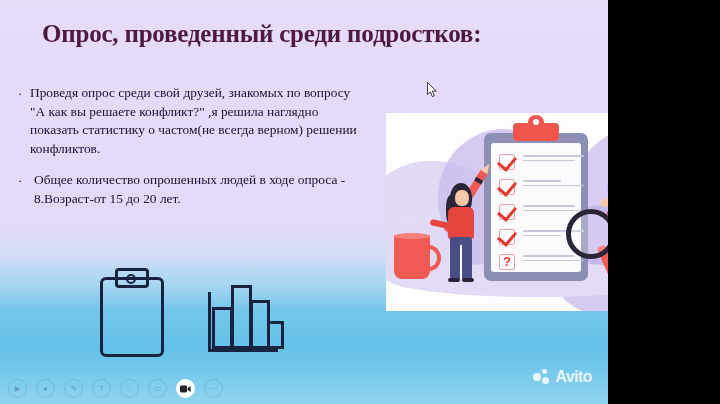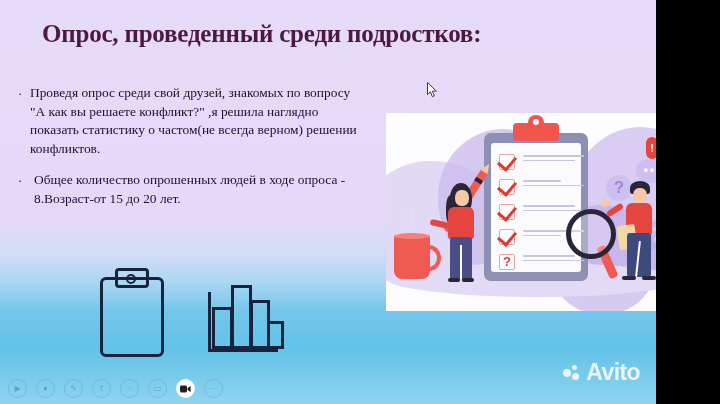--- a/index.html
+++ b/index.html
@@ -2,21 +2,21 @@
 <html><head>
 <meta charset="utf-8">
 <style>
   html, body {
     margin: 0;
     padding: 0;
     background: #000;
   }
   .slide {
     position: relative;
-    width: 656px;
+    width: 608px;
     height: 404px;
     overflow: hidden;
     font-family: "Liberation Serif", serif;
     background: linear-gradient(to bottom,
         #e6dbf9 0%,
         #e4d9f8 55%,
         #d2dcf6 63%,
         #a9d6f1 70%,
         #74c6ea 77%,
         #63c2e8 86%,
@@ -243,21 +243,21 @@
   .pbtn.active { opacity: 1; background:#ffffff; border-color:#ffffff; color:#222; }
 
   
   .watermark { position:absolute; right: 16px; bottom: 18px; display:flex; align-items:center; gap:5px;
                opacity:.85; }
   .wm-dots { position:relative; width: 18px; height: 16px; }
   .wm-dots span { position:absolute; border-radius:50%; background:#ffffff; }
   .wm-d1 { left:0;  top:4px;  width:8px; height:8px; }
   .wm-d2 { left:9px; top:0;   width:5px; height:5px; }
   .wm-d3 { left:9px; top:8px; width:7px; height:7px; }
-  .wm-text { color:#ffffff; font-size:23px; font-weight:bold; letter-spacing:-.6px;
+  .wm-text { color:#ffffff; font-size:16px; font-weight:bold; letter-spacing:-.6px;
              font-family:"Liberation Sans", sans-serif; }
 
   
   .cursor { position:absolute; left: 427px; top: 82px; width: 11px; height: 16px; }
 </style>
 </head>
 <body>
 
 <div class="slide">
 

